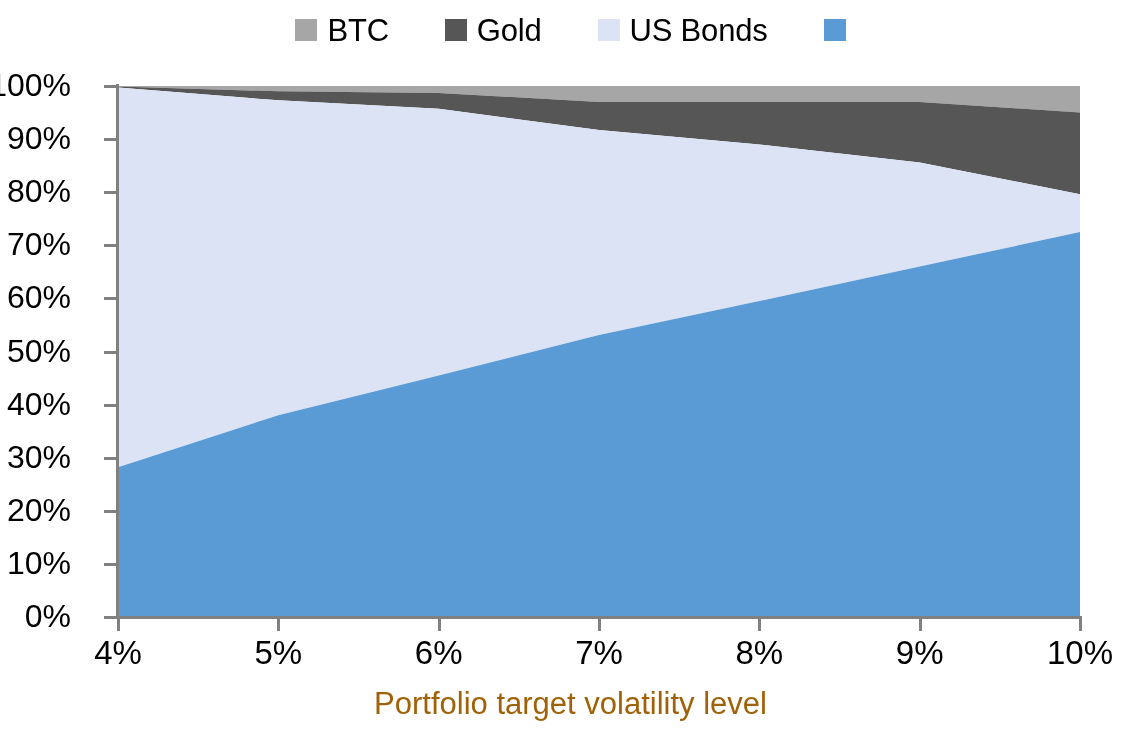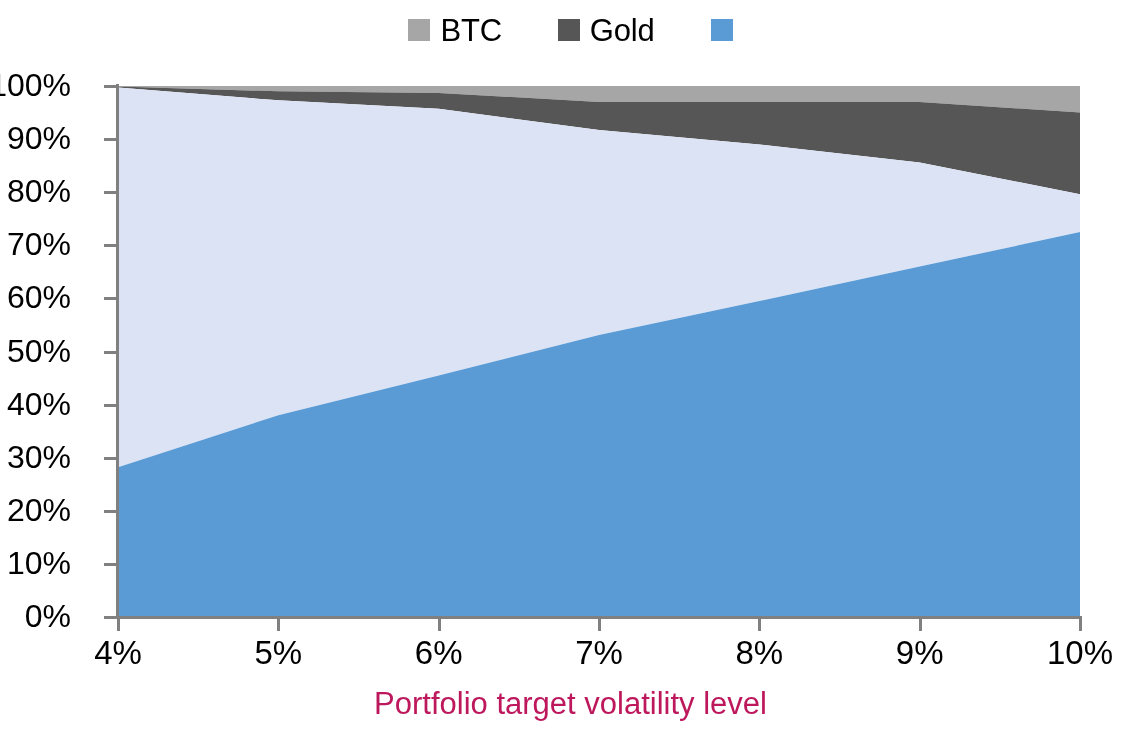--- a/index.html
+++ b/index.html
@@ -121,36 +121,40 @@
   }
 
   #x-axis-title {
     position: absolute;
     left: 0;
     top: 688px;
     width: 1141px;
     text-align: center;
     font-size: 31px;
     line-height: 31px;
-    color: #be185d;
+    color: #a16207;
   }
 </style>
 </head>
 <body>
 
 <div id="chart-root">
 
   <div id="legend">
     <div class="legend-item">
       <span class="legend-swatch" style="background:#A6A6A6"></span>
       <span class="legend-label">BTC</span>
     </div>
     <div class="legend-item">
       <span class="legend-swatch" style="background:#565656"></span>
       <span class="legend-label">Gold</span>
+    </div>
+    <div class="legend-item">
+      <span class="legend-swatch" style="background:#DCE3F5"></span>
+      <span class="legend-label">US Bonds</span>
     </div>
     <div class="legend-item">
       <span class="legend-swatch" style="background:#5B9BD5"></span>
     </div>
   </div>
 
   <div id="y-axis-group">
       <div class="y-tick" style="top: 616px;"></div>
       <div class="y-tick-label" style="top: 600px;">0%</div>
       <div class="y-tick" style="top: 562.9px;"></div>

